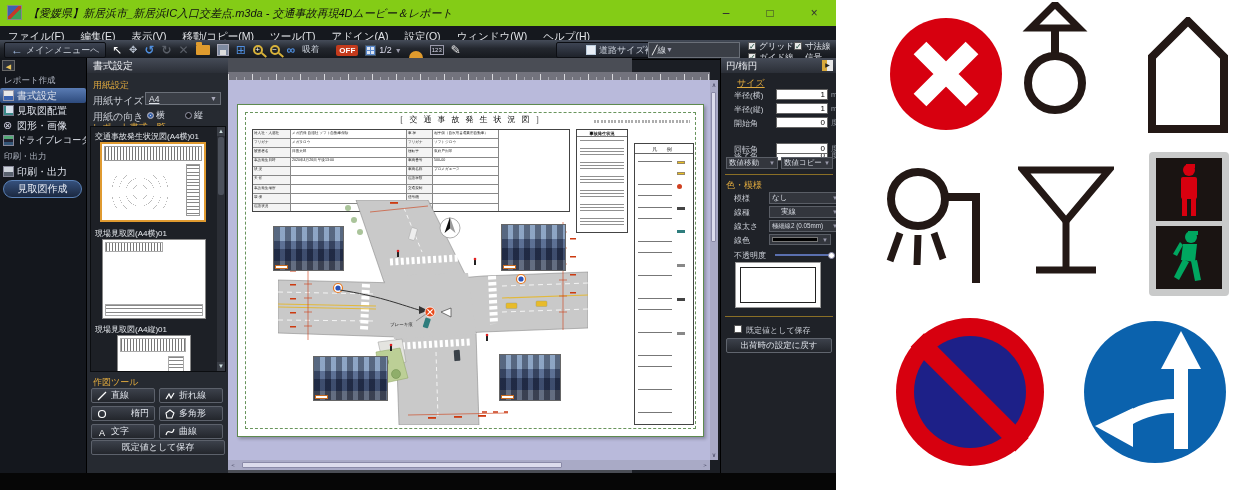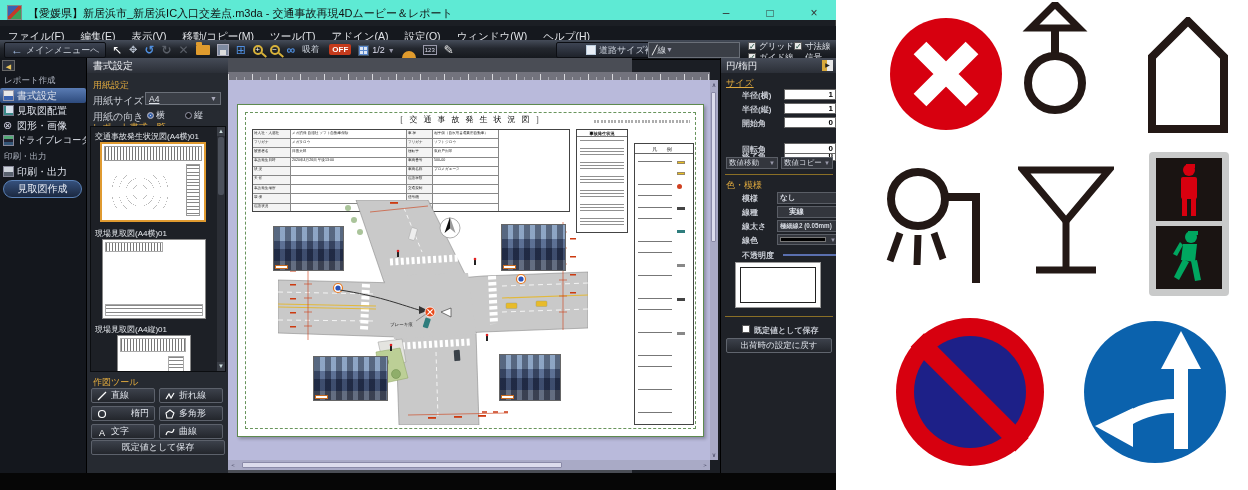--- a/index.html
+++ b/index.html
@@ -2,21 +2,21 @@
 <html><head>
 <meta charset="utf-8">
 <style>
   html,body{margin:0;padding:0;background:#fff;}
   *{box-sizing:border-box;font-family:"Liberation Sans","DejaVu Sans",sans-serif;}
   #screen{position:relative;width:1248px;height:490px;background:#fff;overflow:hidden;}
   .abs{position:absolute;}
 
   
   #app{position:absolute;left:0;top:0;width:836px;height:473px;background:#1b1e24;border-right:1px solid #3a3a3a;}
-  #titlebar{position:absolute;left:0;top:0;width:836px;height:20px;background:#5eead4;color:#111;}
+  #titlebar{position:absolute;left:0;top:0;width:836px;height:26px;background:#84cc16;color:#111;font-style:italic;}
   #titlebar .ticon{position:absolute;left:7px;top:5px;width:15px;height:15px;background:linear-gradient(135deg,#3a62b0 0 40%,#c03a2a 40% 60%,#3aa05a 60%);border:1px solid #888;}
   #titlebar .ttext{position:absolute;left:28px;top:6px;font-size:11px;white-space:nowrap;}
   .wbtn{position:absolute;top:0;width:44px;height:26px;text-align:center;line-height:26px;font-size:12px;color:#333;}
   #menubar{position:absolute;left:0;top:26px;width:836px;height:14px;background:#15181e;}
   .menu-item{display:inline-block;padding:0 8px;font-size:10.5px;line-height:14px;color:#e2e4e8;}
   #toolbar{position:absolute;left:0;top:40px;width:836px;height:20px;background:linear-gradient(#454c59,#23272e 45%,#14171c);border-bottom:1px solid #000;}
   .tb{position:absolute;top:2px;height:16px;display:flex;align-items:center;}
   .tbbtn{background:linear-gradient(#3d4453,#1f232b);border:1px solid #0c0e13;border-radius:2px;color:#ccd2dc;font-size:9px;padding:0 6px;height:16px;display:flex;align-items:center;gap:3px;}
   .g{font-size:12px;line-height:16px;}
   .folder{width:14px;height:10px;background:#e09b2d;border-radius:1px;position:relative;}
@@ -96,21 +96,21 @@
      linear-gradient(180deg,#a9c3dd 0 32%,#5e7294 32% 52%,#2f3c58 52% 78%,#686d76 78%);}
   .photo .cap{position:absolute;left:1px;bottom:1px;width:13px;height:4px;background:#fff;border:0.5px solid #c96a1e;}
   .sb{position:absolute;background:#a9aac6;}
   .sb .ar{position:absolute;color:#3a3a55;font-size:6px;line-height:10px;width:10px;text-align:center;}
   .sb .th{position:absolute;background:#dcdcec;border:1px solid #8a8aa8;border-radius:1px;}
 
   
   #props{position:absolute;left:720px;top:58px;width:116px;height:415px;background:#1f2228;border-left:1px solid #000;}
   #props .hdr{height:15px;background:linear-gradient(#454b57,#2b2f37);color:#edeff3;font-size:9.5px;line-height:15px;padding-left:5px;position:relative;}
   #props .pop{position:absolute;right:3px;top:2px;width:11px;height:11px;background:linear-gradient(90deg,#d8a83a 0 45%,#e8e8e8 45%);color:#222;font-size:6px;line-height:11px;text-align:center;}
-  .prow{position:absolute;left:16px;width:116px;height:13px;font-weight:bold;}
+  .prow{position:absolute;left:8px;width:116px;height:13px;}
   .plbl{position:absolute;left:5px;top:1px;font-size:8px;color:#c9cdd5;white-space:nowrap;}
   .pinput{position:absolute;left:47px;top:0;width:52px;height:11px;background:#fff;border:1px solid #666;color:#000;font-size:8px;line-height:9px;text-align:right;padding:0 2px;}
   .punit{position:absolute;left:102px;top:1px;font-size:7.5px;color:#9aa0aa;}
   .gold{position:absolute;left:4px;width:108px;height:1px;background:#8a6f26;}
   .pdrop{position:absolute;height:12px;background:#33363d;border:1px solid #5a5e66;color:#d8dce4;font-size:7.5px;line-height:10px;padding:0 2px;white-space:nowrap;overflow:hidden;}
   .pdrop .ar{float:right;font-size:6px;color:#99a;}
   #swatch{position:absolute;left:40px;top:0;width:62px;height:11px;background:#33363d;border:1px solid #5a5e66;}
   #swatch .c{position:absolute;left:2px;top:2px;width:46px;height:5px;background:#000;border:1px solid #777;}
   #slider{position:absolute;left:46px;top:5px;width:58px;height:2px;background:#5a6fae;}
   #slider .kn{position:absolute;right:-2px;top:-2.5px;width:7px;height:7px;border-radius:50%;background:#fff;border:1px solid #88a;}
@@ -151,21 +151,21 @@
         <span class="g" style="color:#b9c2d0;font-size:10px;">✥</span>
         <span class="g" style="color:#4f8fe0;font-weight:bold;">↺</span>
         <span class="g" style="color:#5a5f68;font-weight:bold;">↻</span>
         <span class="g" style="color:#5a5f68;">✕</span>
         <span class="folder"></span>
         <span class="save"></span>
         <span class="g" style="color:#4f8fe0;">⊞</span>
         <span class="mag">+</span>
         <span class="mag">−</span>
         <span class="g" style="color:#4f8fe0;font-weight:bold;">∞</span>
-        <span style="display:flex;align-items:flex-start;gap:10px;">
+        <span style="display:flex;align-items:flex-end;gap:17px;">
           <span style="font-size:8.5px;color:#ccd2dc;">吸着</span>
           <span class="chip-off">OFF</span>
         </span>
         <span style="display:flex;align-items:center;gap:3px;">
           <span class="gridic"></span>
           <span style="font-size:9px;color:#dde;">1/2</span>
           <span style="font-size:7px;color:#99a;">▼</span>
         </span>
         <span style="width:14px;height:7px;background:#e09b2d;border-radius:14px 14px 0 0;align-self:flex-end;"></span>
         <span style="font-size:6px;color:#dde;border:1px solid #99a;padding:0 1px;line-height:8px;">123</span>
@@ -512,21 +512,21 @@
         <span class="ar" style="right:0;">＞</span>
         <span class="th" style="left:14px;top:1.5px;width:320px;height:6px;"></span>
       </div>
     </div>
 
     <div id="props">
       <div class="hdr">
         <span>円/楕円</span>
         <span class="pop">▶</span>
       </div>
-      <span class="olbl" style="position:absolute;left:5px;top:19px;text-decoration:underline;">サイズ</span>
+      <span class="olbl" style="position:absolute;left:16px;top:19px;text-decoration:underline;">サイズ</span>
       <div class="prow" style="top:31px;">
           <span class="plbl">半径(横)</span>
           <span class="pinput">1</span>
           <span class="punit">m</span>
         </div>
       <div class="prow" style="top:45px;">
           <span class="plbl">半径(縦)</span>
           <span class="pinput">1</span>
           <span class="punit">m</span>
         </div>

